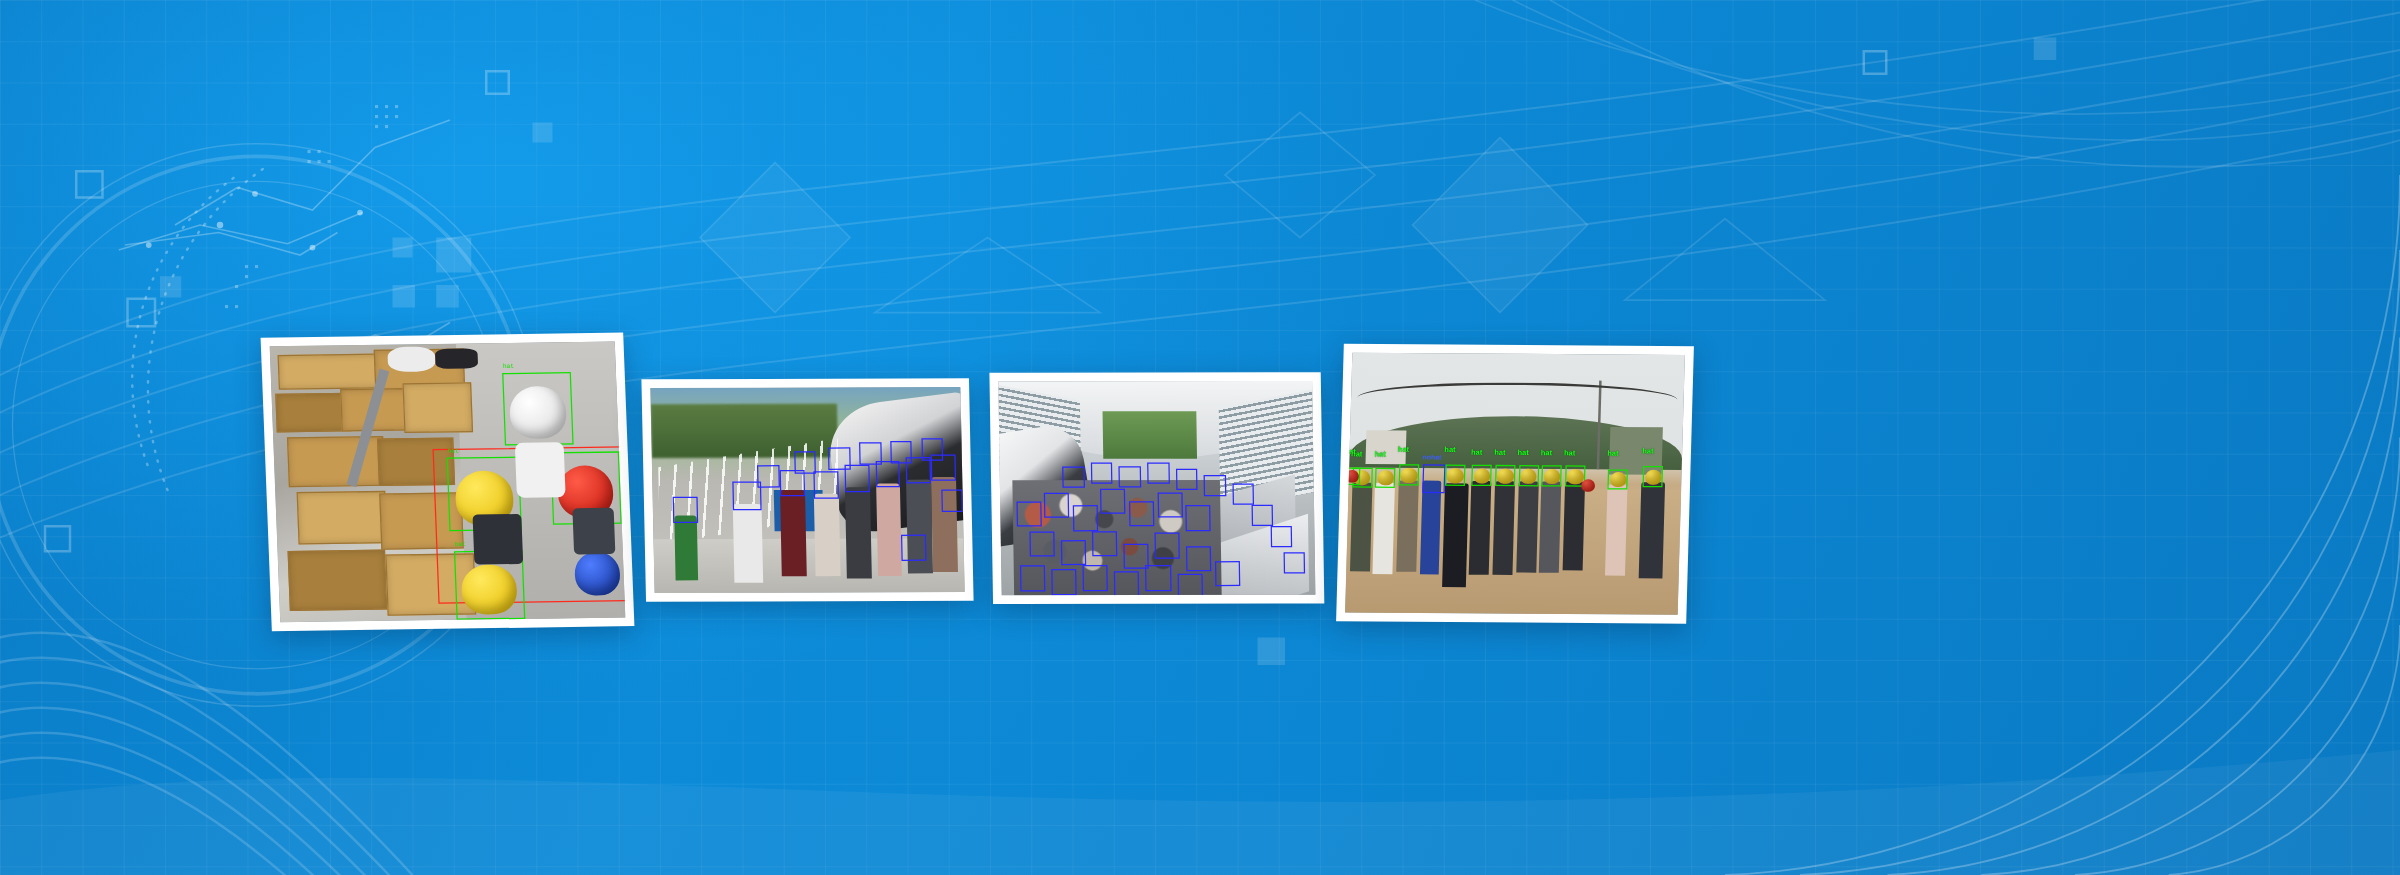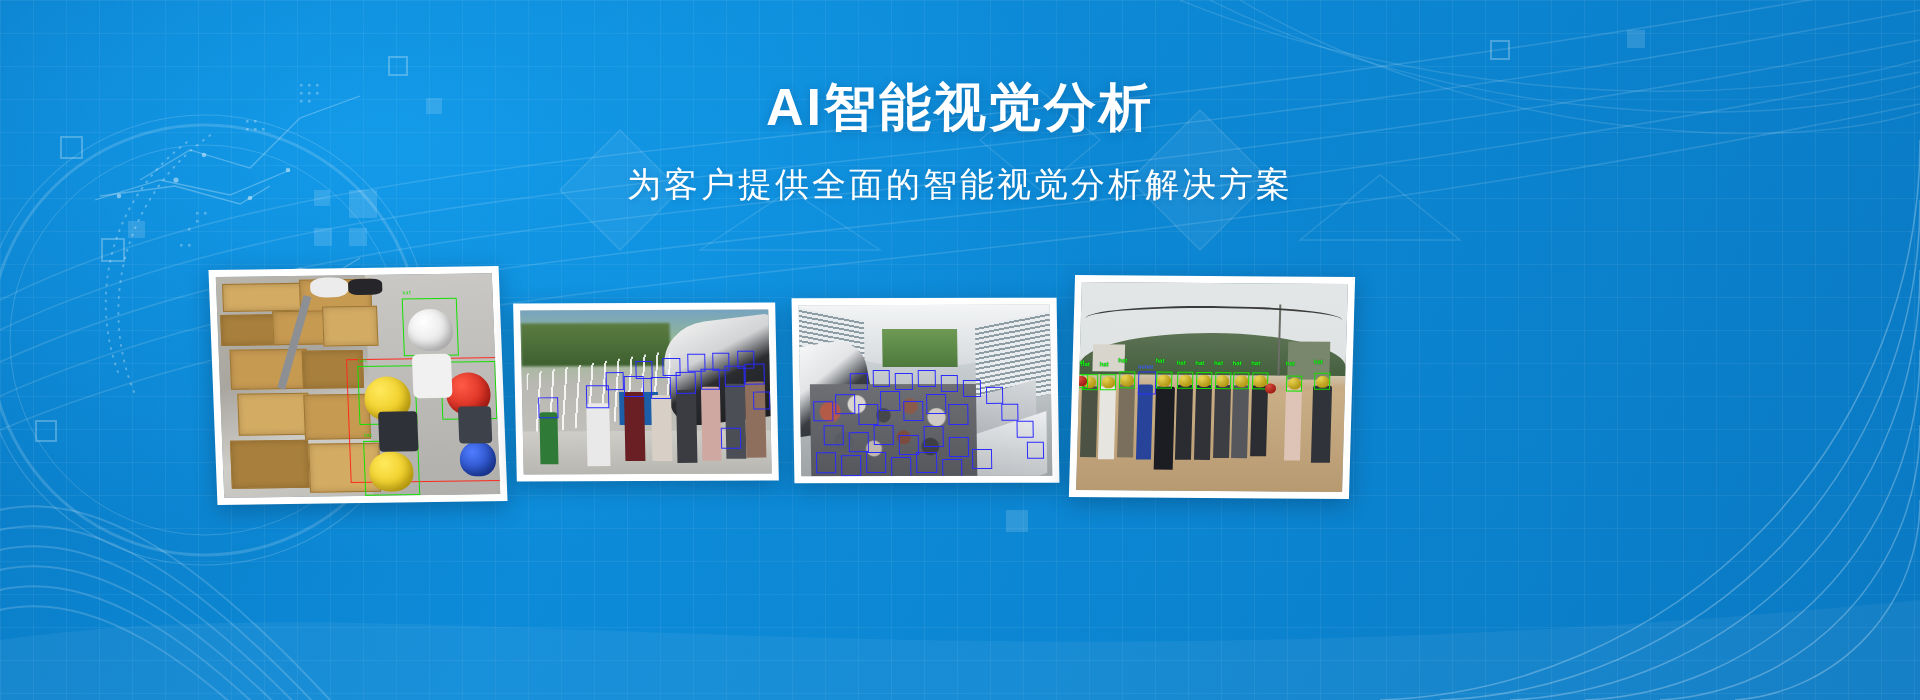--- a/index.html
+++ b/index.html
@@ -293,24 +293,20 @@
       <div class="sq fill" style="left: 314px; top: 228px; width: 18px; height: 18px;"></div>
       <div class="sq fill" style="left: 349px; top: 228px; width: 18px; height: 18px;"></div>
       <div class="sq outline" style="left: 388px; top: 56px; width: 20px; height: 20px;"></div>
       <div class="sq fill" style="left: 426px; top: 98px; width: 16px; height: 16px;"></div>
       <div class="sq outline" style="left: 35px; top: 420px; width: 22px; height: 22px;"></div>
       <div class="sq fill" style="left: 1006px; top: 510px; width: 22px; height: 22px;"></div>
       <div class="sq outline" style="left: 1490px; top: 40px; width: 20px; height: 20px;"></div>
       <div class="sq fill" style="left: 1627px; top: 30px; width: 18px; height: 18px;"></div>
     </div>
 
-  <div class="head-wrap">
-    <div class="title">AI智能视觉分析</div>
-    <div class="subtitle">为客户提供全面的智能视觉分析解决方案</div>
-  </div>
 
   <div class="strip">
 
     <div class="photo" id="photo-1">
       <div class="inner">
         <div class="scene-warehouse"></div>
         <div class="wh-floor"></div>
 
         <div class="box l" style="left:2%;  top:3%;  width:34%; height:13%;"></div>
         <div class="box" style="left:30%; top:2%;  width:26%; height:16%;"></div>

